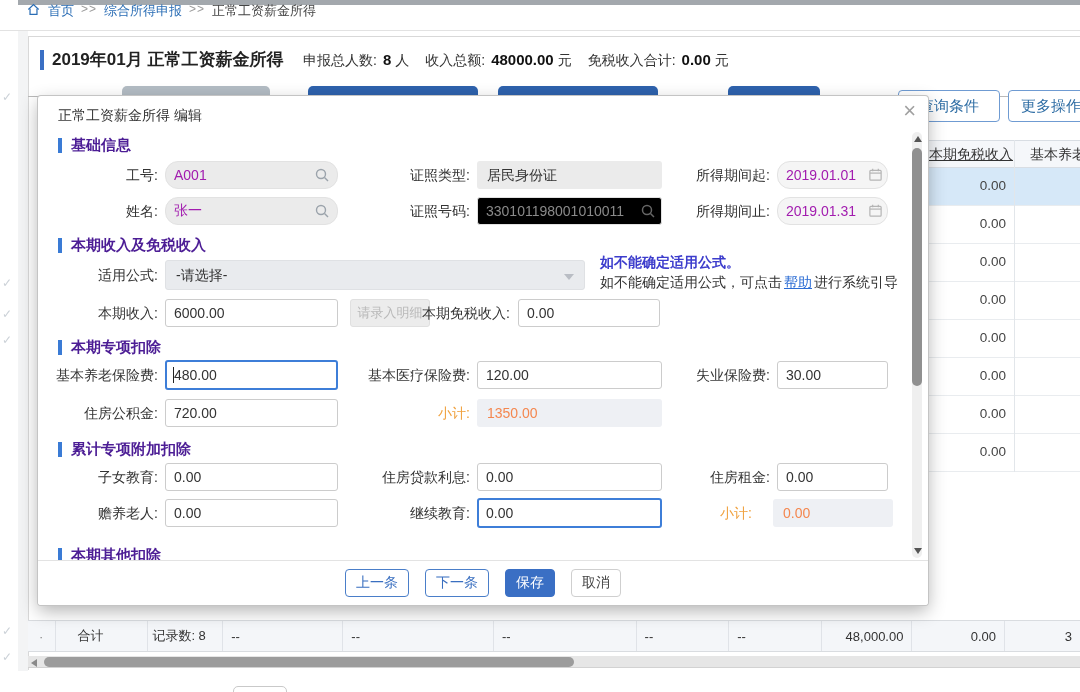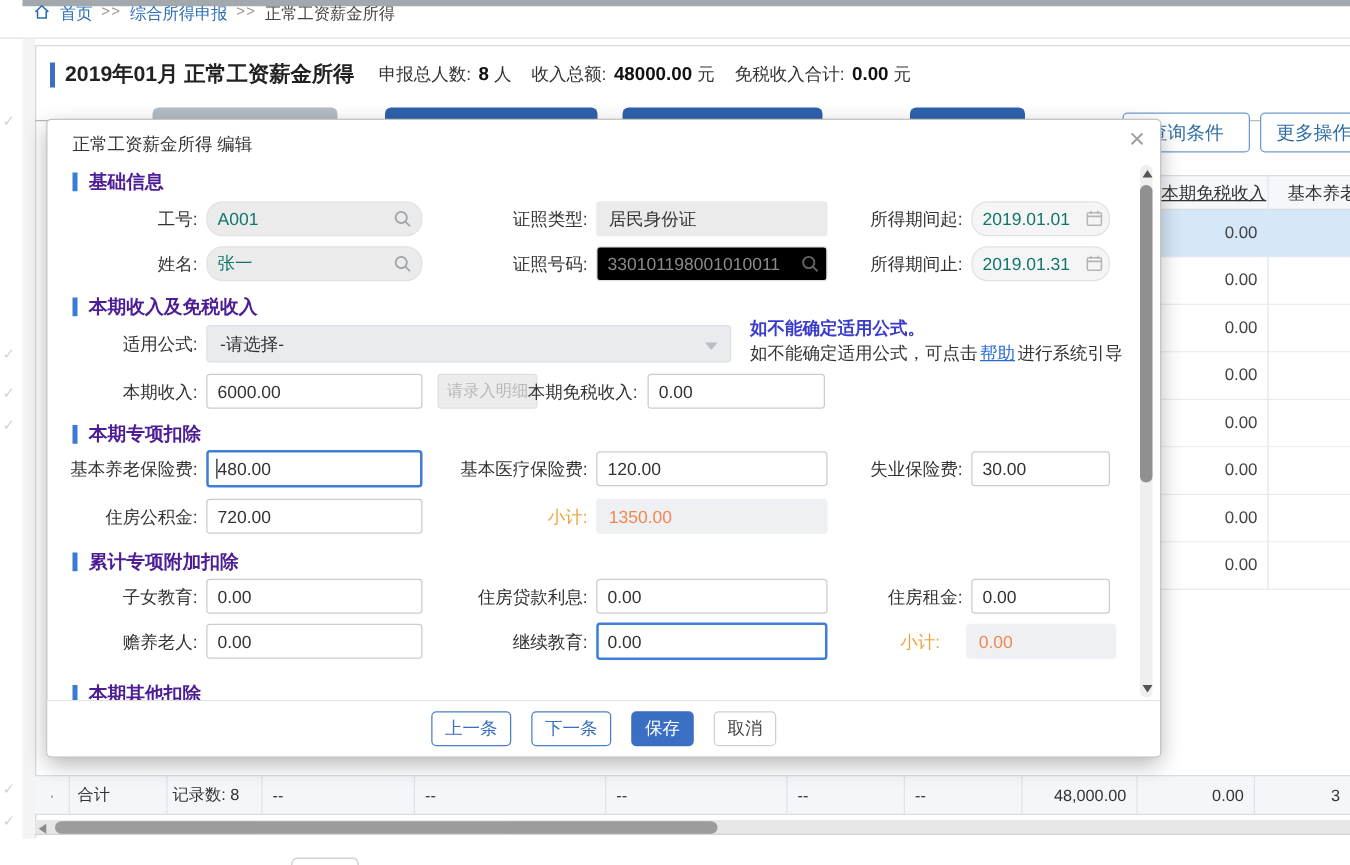--- a/index.html
+++ b/index.html
@@ -38,21 +38,21 @@
   .bt-h2 { position:absolute; left:102px; top:5px; white-space:nowrap; }
   .bt-vdiv { position:absolute; left:1014px; top:140px; width:1px; height:332px; background:#e2e6ea; }
   .bt-row { position:absolute; left:928px; width:152px; height:38px; border-bottom:1px solid #e9ecef; background:#fff; }
   .bt-row.sel { background:#d6e8f8; }
   .bt-row .val { position:absolute; right:74px; top:10px; font-size:13.5px; color:#444; }
 
   
   .frow { position:absolute; left:28px; top:620px; width:1052px; height:32px; background:#f4f6f9; border-top:1px solid #d9dce0; border-bottom:1px solid #d9dce0; display:flex; font-size:13px; color:#333; }
   .fcell { height:100%; border-right:1px solid #e0e3e8; display:flex; align-items:center; padding:0 8px; white-space:nowrap; overflow:hidden; }
   .fcell:nth-child(1){ width:28px; justify-content:center; color:#888; padding:0; }
-  .fcell:nth-child(2){ width:78px; padding-left:6px; }
+  .fcell:nth-child(2){ width:78px; padding-left:6px;margin-left:16px; }
   .fcell:nth-child(3){ width:76px; padding-left:4px; }
   .fcell:nth-child(4){ width:122px; }
   .fcell:nth-child(5){ width:153px; }
   .fcell:nth-child(6){ width:145px; }
   .fcell:nth-child(7){ width:94px; }
   .fcell:nth-child(8){ width:94px; }
   .fcell:nth-child(9){ width:92px; justify-content:flex-end; }
   .fcell:nth-child(10){ width:94px; justify-content:flex-end; }
   .fcell:nth-child(11){ width:76px; justify-content:flex-end; border-right:none; }
 
@@ -64,21 +64,21 @@
 
   
   .modal { position:absolute; left:38px; top:96px; width:890px; height:509px; background:#fff; border-radius:3px; box-shadow:0 0 0 1px #c4c4c4, 0 6px 18px rgba(0,0,0,.3); z-index:20; }
   .m-title { position:absolute; left:20px; top:11px; font-size:14px; color:#333; }
   .m-close { position:absolute; right:12px; top:4px; font-size:22px; color:#a0a0a0; line-height:22px; cursor:pointer; }
   .sec { position:absolute; display:flex; align-items:center; gap:9px; font-size:15px; font-weight:600; color:#4c1d95; }
   .sec .bar { width:4px; height:15px; background:#3a7bd5; display:inline-block; }
   .lbl { position:absolute; font-size:14px; color:#333; text-align:right; height:30px; line-height:30px; white-space:nowrap; }
   .lbl.orange { color:#f0a13e; }
   .inp { position:absolute; height:28px; border:1px solid #ccc; border-radius:3px; background:#fff; font-size:14px; color:#333; padding:0 8px; font-family:inherit; outline:none; }
-  .inp.gray { background:#ebebeb; border-color:#e2e2e2; color:#0f766e;border-radius:13px; }
+  .inp.gray { background:#ebebeb; border-color:#e2e2e2; color:#a21caf;border-radius:13px; }
   .inp.gray2 { background:#000000; border-color:#e2e2e2; color:#8a8a8a; }
   .inp.focus { border:2px solid #3e7ed8; padding:0 7px; }
   .flatbox { position:absolute; height:28px; background:#ebebeb; border-radius:3px; font-size:14px; color:#333; line-height:28px; padding:0 10px; }
   .flatbox.subtotal { background:#eef0f4; color:#f4874f; }
   .selectbox { position:absolute; height:30px; background:#e9ebee; border:1px solid #dfe1e4; border-radius:3px; font-size:14px; color:#333; line-height:28px; padding:0 10px; }
   .chev { position:absolute; right:10px; top:13px; width:0; height:0; border-left:5px solid transparent; border-right:5px solid transparent; border-top:6px solid #b9bdc4; }
   .chip { position:absolute; height:28px; background:#ececec; border:1px solid #e0e0e0; border-radius:3px; color:#b8b8b8; font-size:13px; text-align:center; line-height:26px; }
   .hint1 { position:absolute; left:562px; top:158px; font-size:14px; color:#3c3ccc; font-weight:600; }
   .hint2 { position:absolute; left:562px; top:178px; font-size:14px; color:#333; }
   .hint2 a { color:#2b6cd4; text-decoration:underline; margin:0 2px; }

